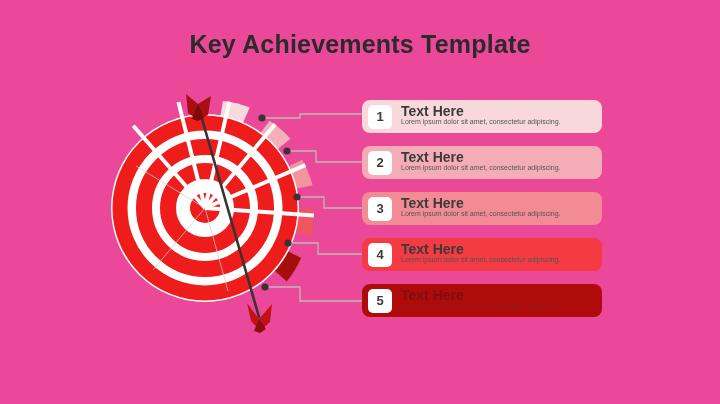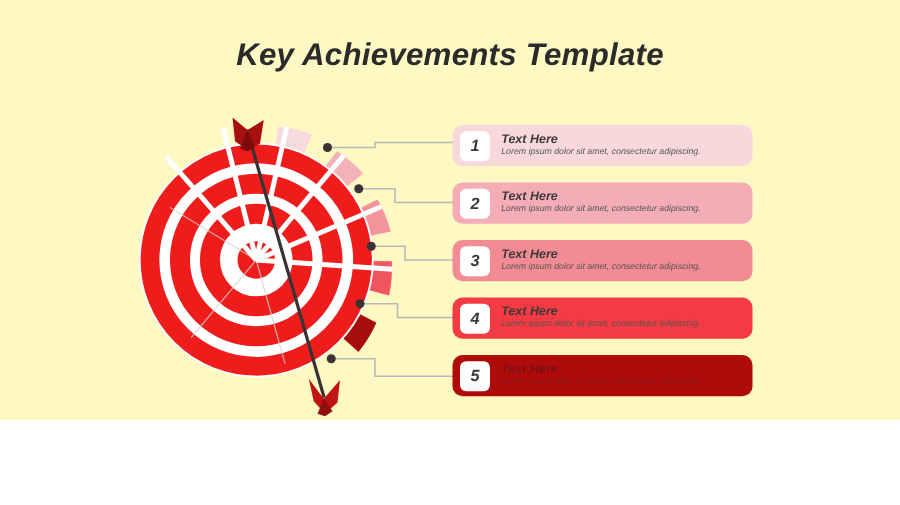--- a/index.html
+++ b/index.html
@@ -13,23 +13,22 @@
     position: relative;
     overflow: hidden;
     font-family: "Liberation Sans", sans-serif;
     background: #ffffff;
   }
 
   #slide {
     position: absolute;
     inset: 0;
     width: 720px;
-    height: 336px;
-    background: #fef9c3;
-    font-style: italic;
+    height: 404px;
+    background: #ec4899;
   }
 
   
   #page-title {
     position: absolute;
     left: 0;
     top: 29px;
     width: 720px;
     text-align: center;
     font-size: 25px;
@@ -92,21 +91,21 @@
     justify-content: center;
     flex: 0 0 auto;
   }
 
   .item-text {
     margin-left: 9px;
     flex: 1 1 auto;
     min-width: 0;
   }
   .item-heading {
-    font-size: 10px;
+    font-size: 14px;
     font-weight: bold;
     color: #3a3a3a;
     line-height: 11px;
     white-space: nowrap;
   }
   .item-desc {
     font-size: 7px;
     color: #555555;
     line-height: 10px;
     white-space: nowrap;

